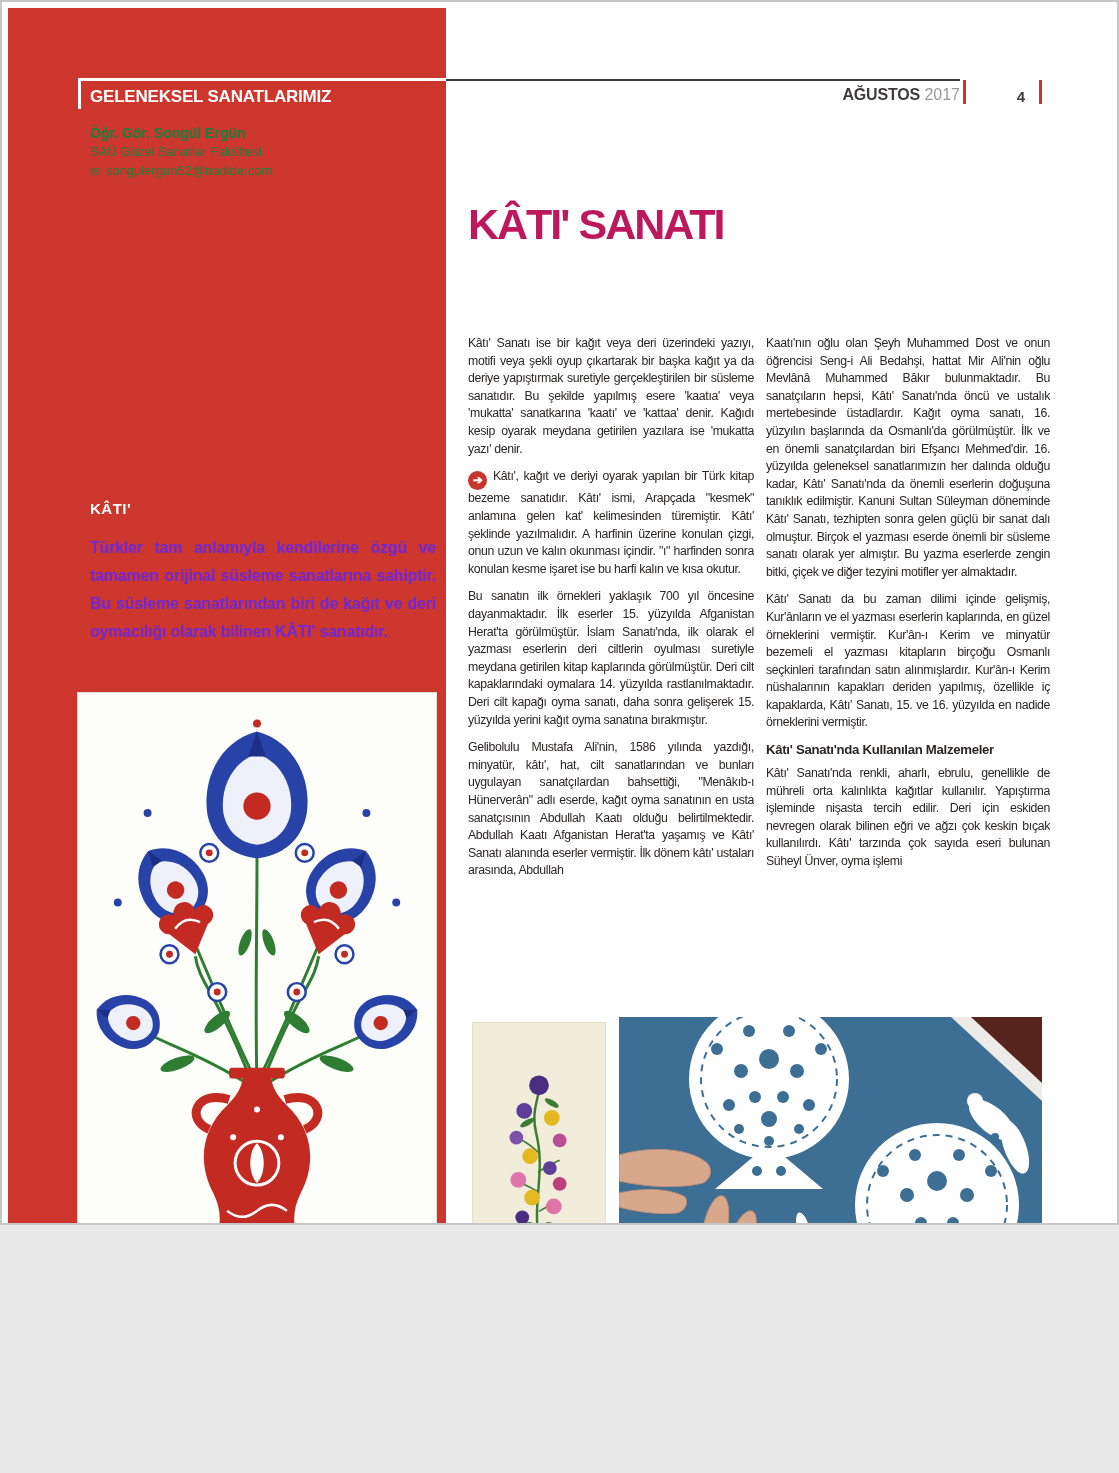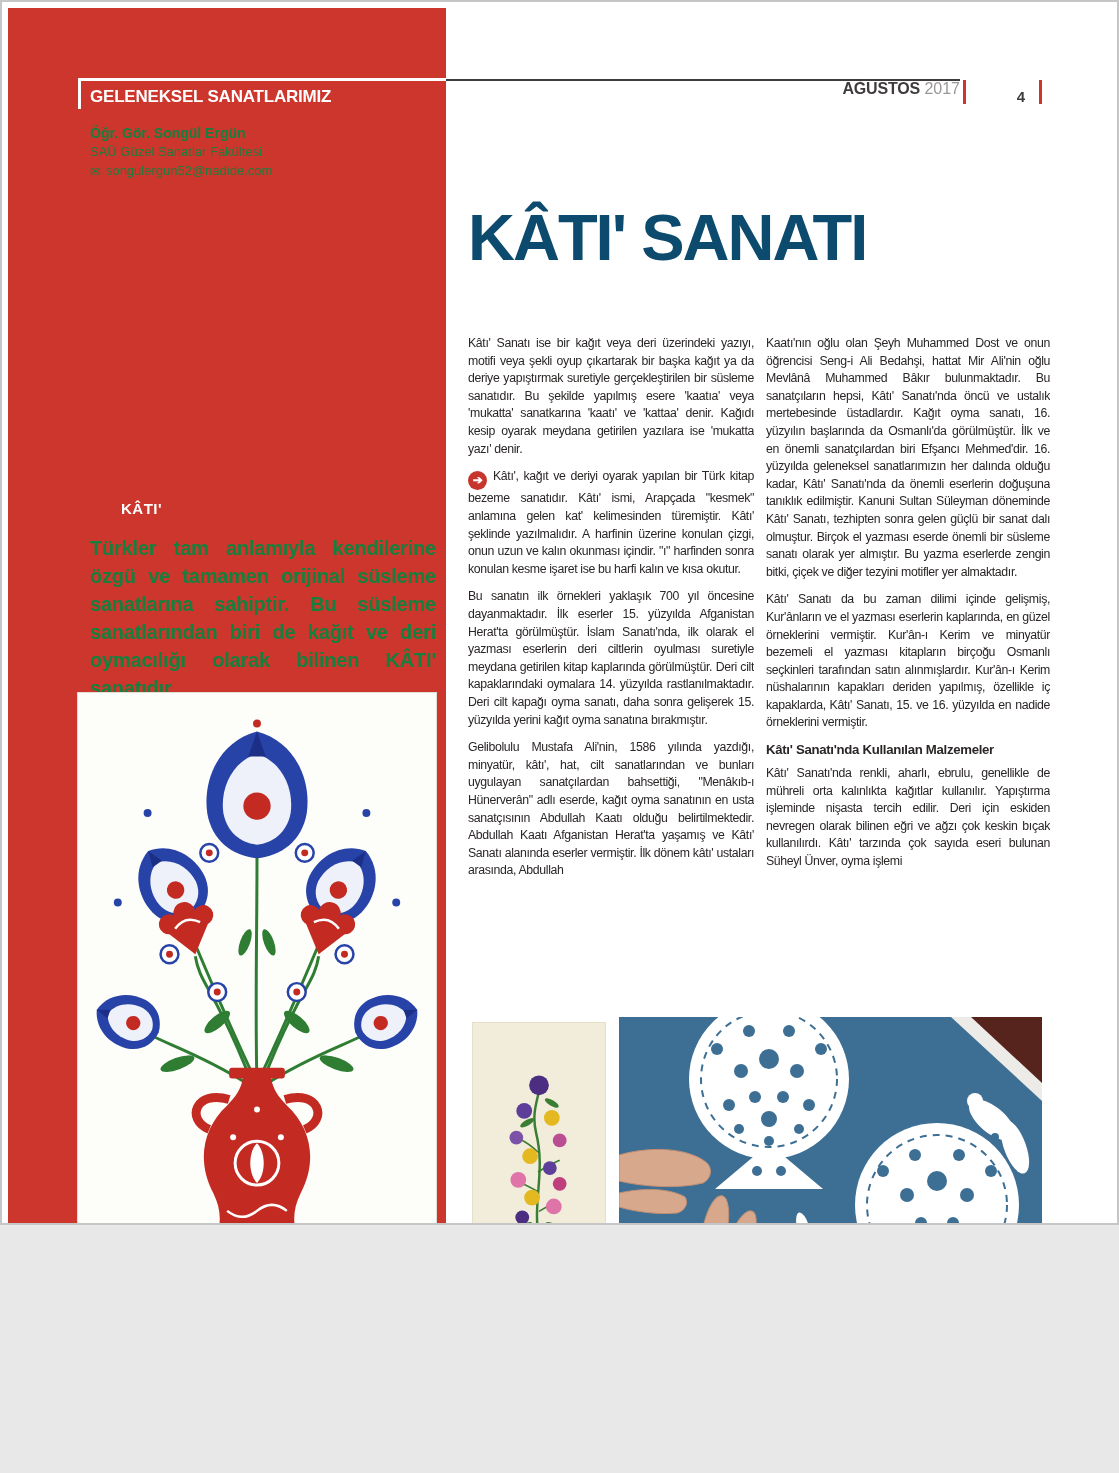--- a/index.html
+++ b/index.html
@@ -16,34 +16,34 @@
   
   .corner-bar{left:76px; top:76px; width:3px; height:31px; background:#fff;}
   .rule-white{left:76px; top:76px; width:368px; height:3px; background:#fff;}
   .rule-dark{left:444px; top:77px; width:514px; height:2px; background:#3c3c3c;}
   .section-title{left:88px; top:85px; color:#fff; font-size:17px; font-weight:700; letter-spacing:-0.2px;}
   .author-block{left:88px; top:121px; color:#15803d; line-height:1.45;}
   .author-name{font-size:14px; font-weight:700;}
   .author-affil{font-size:13px; font-weight:400; opacity:.96;}
   .author-mail{font-size:13px; font-weight:400; opacity:.96; display:flex; align-items:center; gap:5px;}
   .env-icon{font-size:13px; line-height:1;}
-  .dateline{left:810px; top:78px; width:148px; text-align:right; font-size:16px;}
+  .dateline{left:810px; top:84px; width:148px; text-align:right; font-size:16px;}
   .date-month{font-weight:700; color:#3f3b3c; letter-spacing:-0.2px;}
   .date-year{font-weight:400; color:#9b9798;}
   .red-tick{width:3px; height:24px; background:#cd362d; top:78px;}
   .tick1{left:961px;} .tick2{left:1037px;}
   .page-num{left:999px; top:86px; width:40px; text-align:center; font-size:15px; font-weight:700; color:#3f3b3c;}
   
-  .side-kati-title{left:88px; top:498px; color:#fff; font-size:15px; font-weight:700; letter-spacing:.5px;margin-left:31px;}
-  .side-intro{left:88px; top:532px; width:346px; color:#15803d; font-size:20px; font-weight:700;
+  .side-kati-title{left:88px; top:498px; color:#fff; font-size:15px; font-weight:700; letter-spacing:.5px;}
+  .side-intro{left:88px; top:532px; width:346px; color:#6d28d9; font-size:16px; font-weight:700;
               line-height:28px; text-align:justify; letter-spacing:-0.2px;}
   .art-panel{left:75px; top:690px; width:360px; height:628px; background:#fdfdfa; border:1px solid #e3ded4; box-sizing:border-box;}
   .cap-white{left:75px; top:1328px; width:360px; text-align:center; color:#fff; font-size:11px;}
   
-  .headline{left:466px; top:198px; font-size:65px; font-weight:700; color:#0c4a6e; letter-spacing:-2px;}
+  .headline{left:466px; top:198px; font-size:43px; font-weight:700; color:#be185d; letter-spacing:-2px;}
   .col{top:333px; height:690px; overflow:hidden;}
   .col1{left:466px; width:286px;}
   .col2{left:764px; width:284px;}
   .col p{margin:0 0 10px; font-size:12.3px; line-height:17.6px; letter-spacing:-0.35px;
          text-align:justify; color:#2b2626;}
   .col h3{margin:7px 0 8px; font-size:13.2px; font-weight:700; color:#2b2626; letter-spacing:-0.3px;}
   .lead-icon{display:inline-flex; width:19px; height:19px; border-radius:50%; background:#c6362c;
              color:#fff; font-size:12px; font-weight:700; align-items:center; justify-content:center;
              vertical-align:-4px; margin-right:6px;}
   

